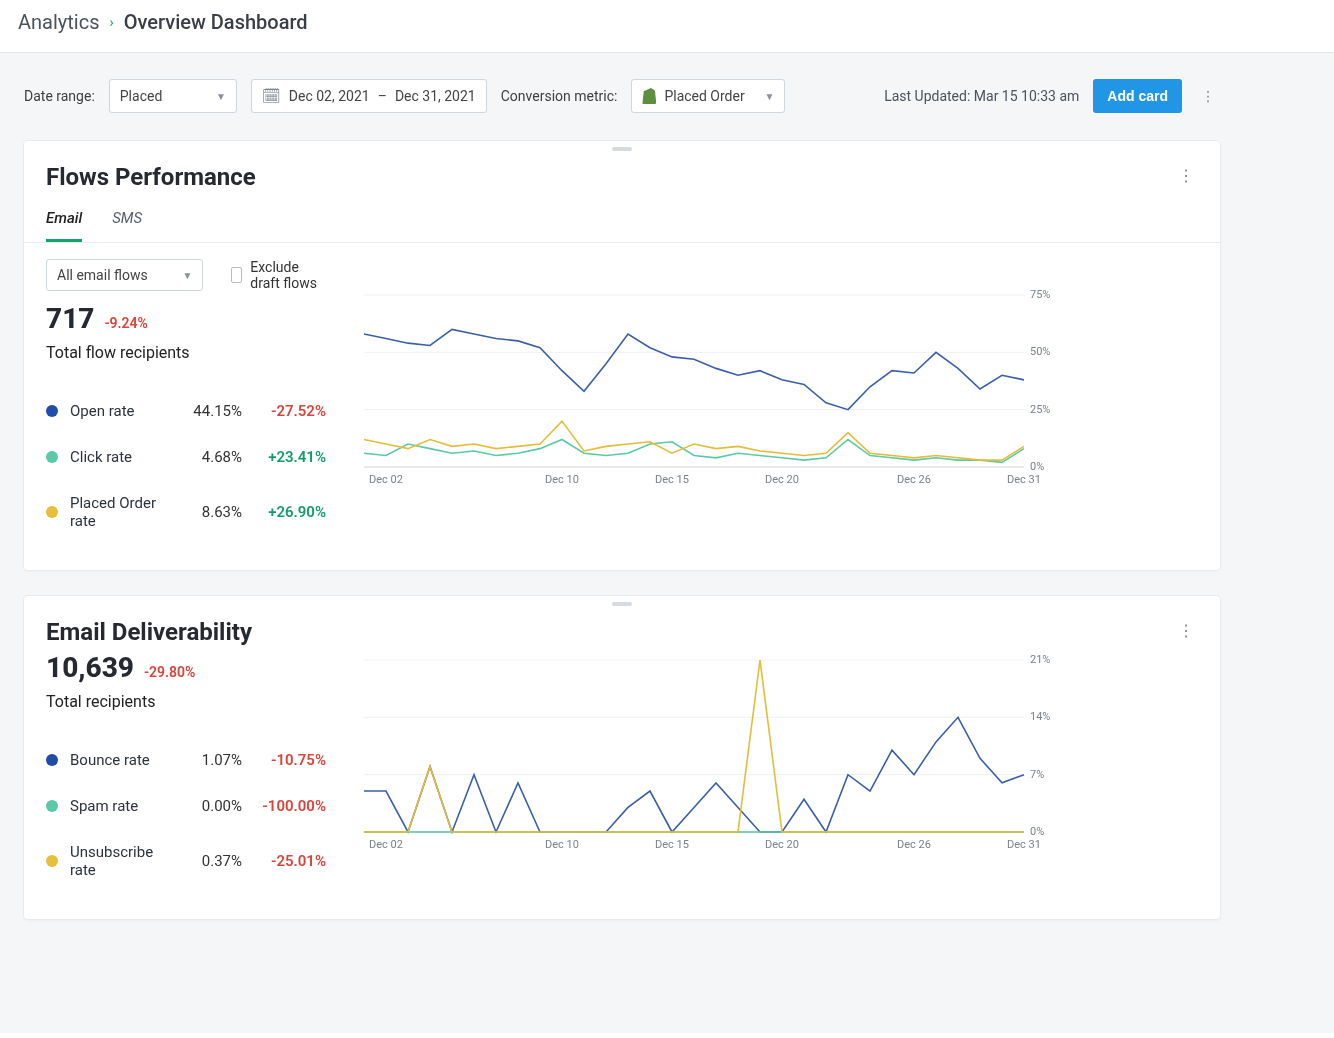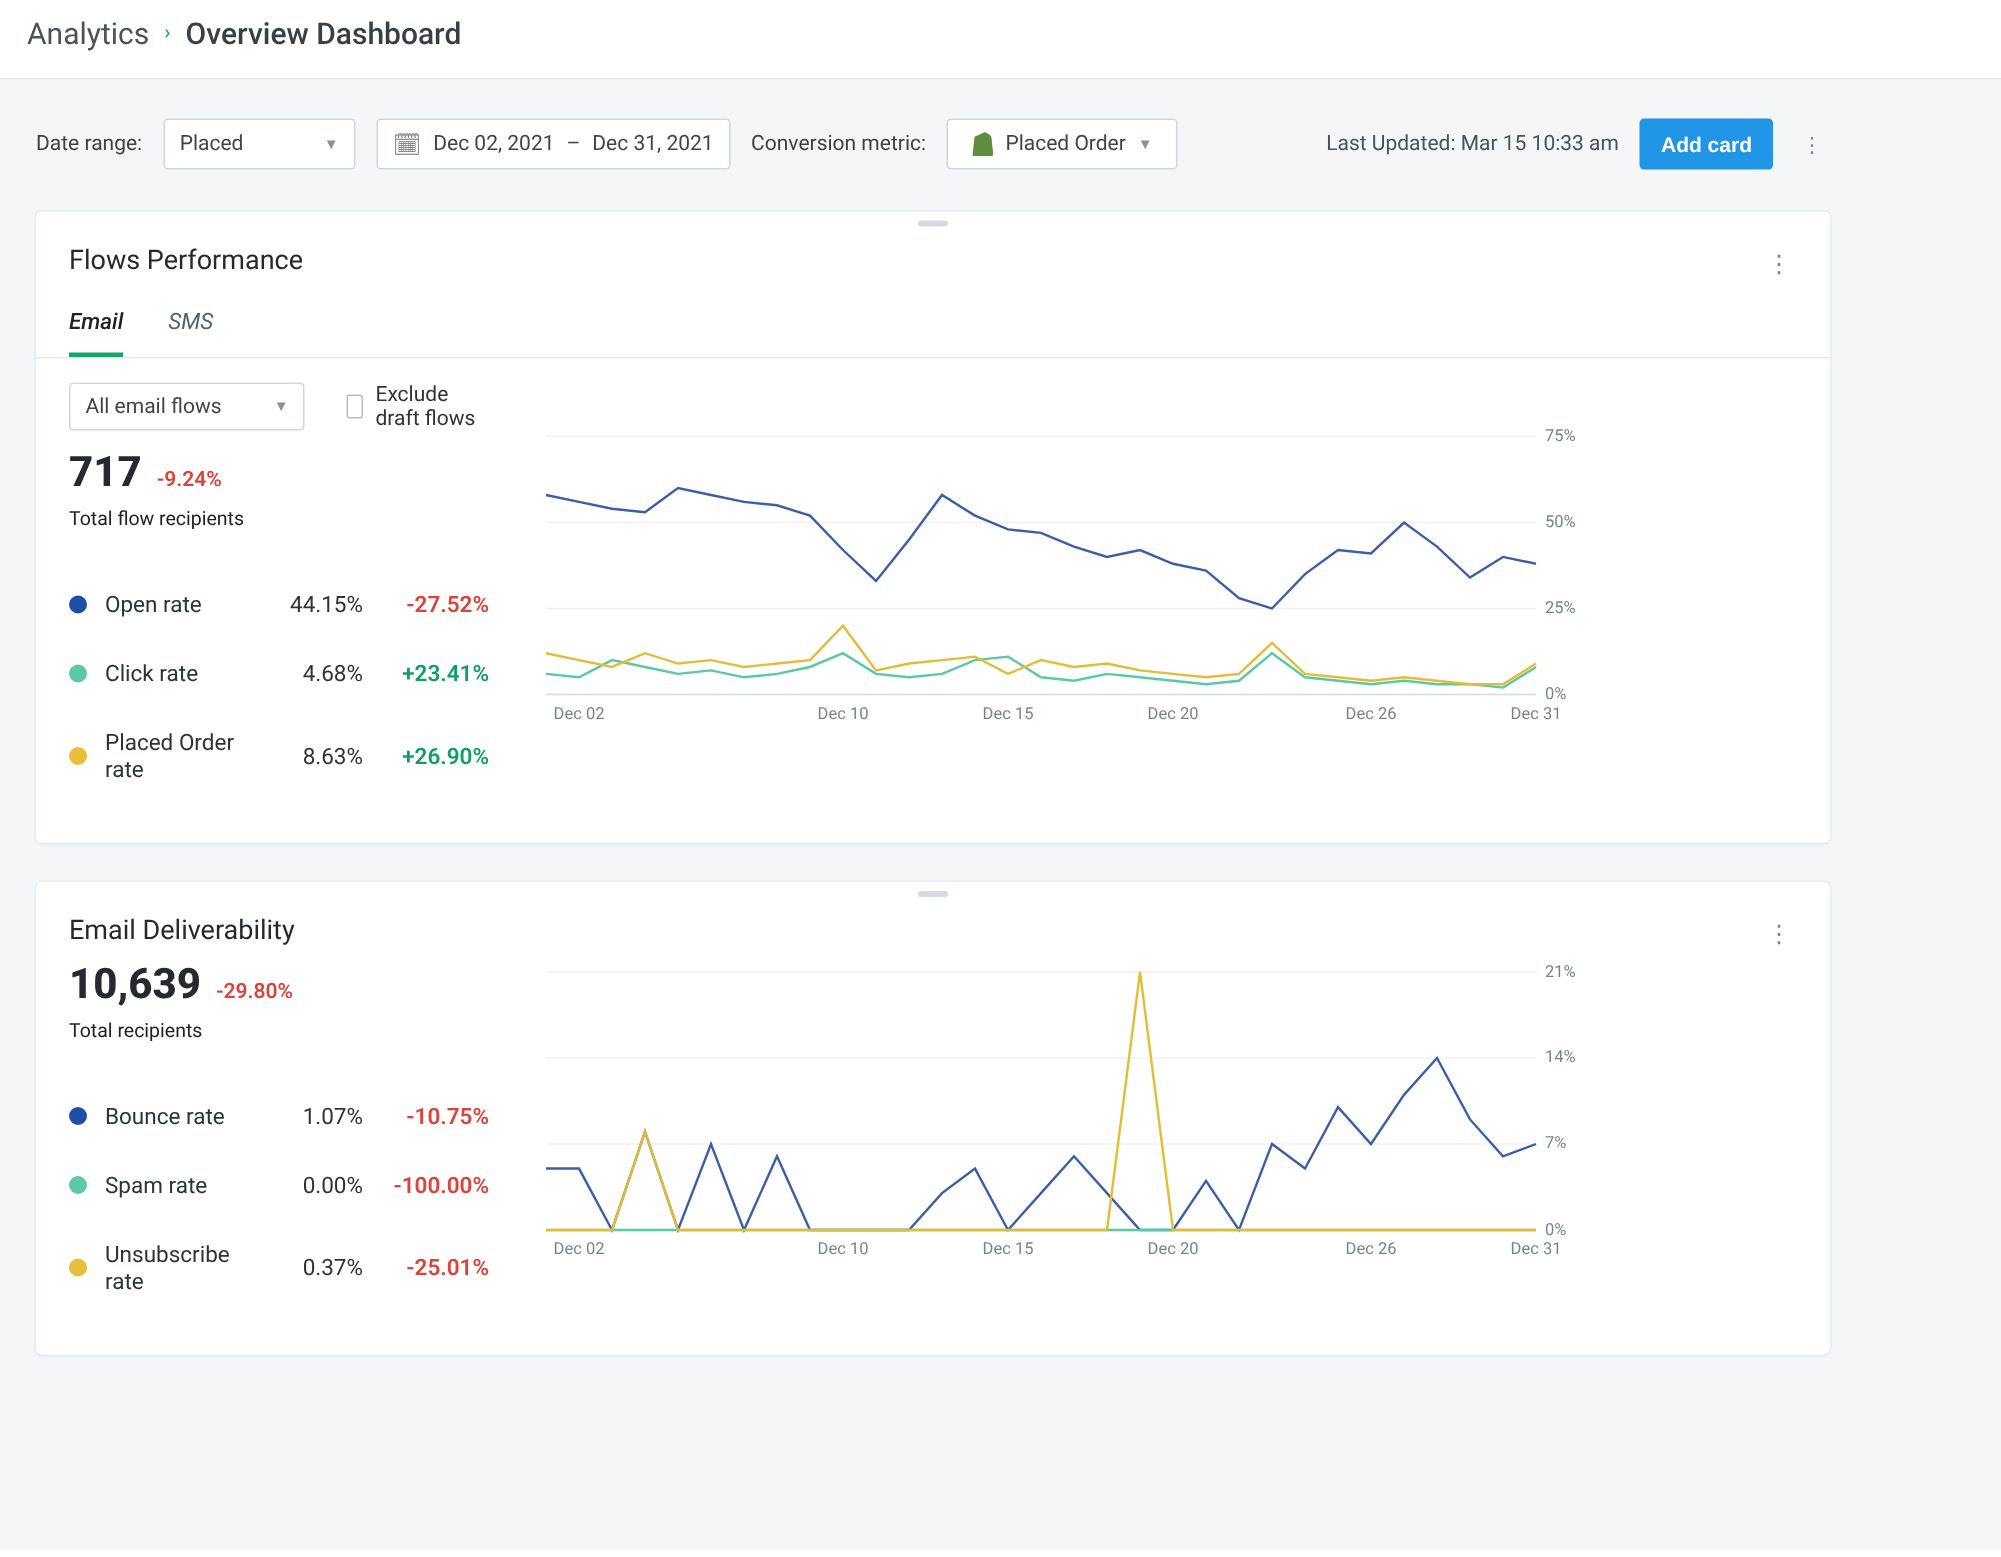--- a/index.html
+++ b/index.html
@@ -49,21 +49,21 @@
   }
   .spacer { flex: 1; }
   .label { color: #404040; }
   .select, .daterange {
     display:flex; align-items:center; gap:8px;
     background:#fff; border:1px solid var(--border);
     border-radius:3px; height:34px; padding:0 10px;
     font-size:14px; color:#444;
   }
   .select { min-width: 128px; justify-content: space-between; }
-  .select.wide { min-width: 154px; justify-content: center; }
+  .select.wide { min-width: 154px; }
   .daterange { min-width: 228px; }
   .caret { font-size: 10px; color:#8a919c; }
   .calendar { color:#6b7380; font-size:15px; }
   .shopify-ico {
     display:inline-block; width:14px; height:16px; position:relative;
   }
   .shopify-ico::before{content:""; position:absolute; inset:0;
     background: #5e8e3e; clip-path: polygon(10% 20%, 60% 0, 80% 10%, 90% 20%, 100% 100%, 0 100%);
     border-radius:1px;
   }
@@ -86,21 +86,21 @@
     margin-bottom: 26px; position:relative;
   }
   .drag-handle {
     position:absolute; top:6px; left:50%; transform:translateX(-50%);
     width:20px; height:4px; border-radius:2px; background:#d5dae2;
   }
   .card-head {
     display:flex; align-items:flex-start; justify-content:space-between;
     padding: 22px 22px 0 22px;
   }
-  .card-title { font-size:18px; font-weight:400; color:#262a30; }
+  .card-title { font-size:24px; font-weight:700; color:#262a30; }
 
   
   .tabs {
     display:flex; gap:30px; padding: 18px 22px 0 22px;
     border-bottom:1px solid #e6e9ee; font-size:15px;
   }
   .tab { padding-bottom:12px; color:#55606d; cursor:pointer;font-style:italic; }
   .tab.active { color:#222; border-bottom:3px solid var(--accent); font-weight:500;}
 
   .card-body {
@@ -118,21 +118,21 @@
     font-size:14px; color:#444;
   }
   .check {
     width:16px;height:16px;border:1px solid #b5bcc7;border-radius:2px;background:#fff;
   }
   .exclude { display:flex; align-items:center; gap:8px; font-size:14px; color:#333;margin-left:12px;}
 
   .bignum { font-size:28px; font-weight:800; line-height:1; display:inline-block;}
   .delta { font-size:14px; font-weight:600; margin-left:6px;}
   .delta.neg { color: var(--red-neg); }
-  .sub { font-size:13px; color:#222; margin-top:10px; margin-bottom:26px;}
+  .sub { font-size:16px; color:#222; margin-top:10px; margin-bottom:26px;}
 
   .metric-row {
     display:flex; align-items:center; gap:12px;
     font-size:15px; color:#2d333c;
     padding: 14px 0;
   }
   .dot { width:12px; height:12px; border-radius:50%; }
   .dot.blue{background:var(--blue-dot);}
   .dot.teal{background:var(--teal-dot);}
   .dot.yellow{background:var(--yellow-dot);}

